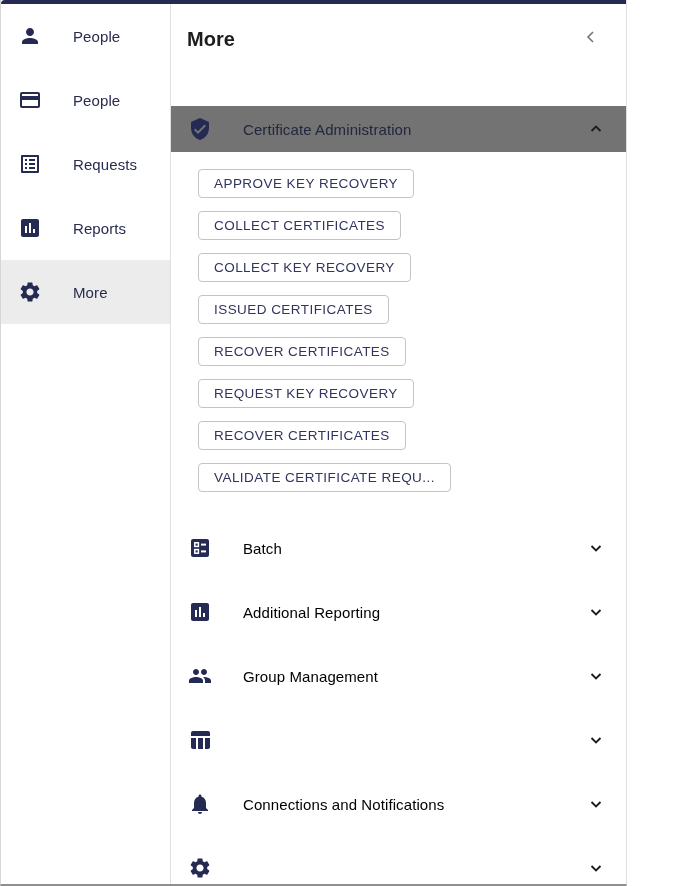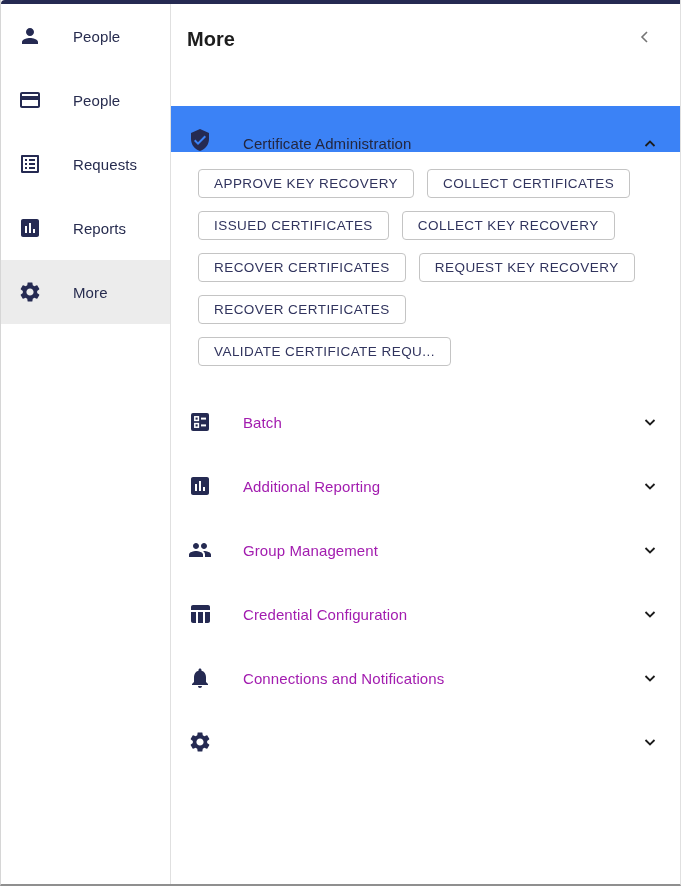--- a/index.html
+++ b/index.html
@@ -1,21 +1,21 @@
 <!DOCTYPE html>
 <html><head>
 <meta charset="utf-8">
 <style>
   * { margin: 0; padding: 0; box-sizing: border-box; }
   html, body { background: #fff; }
   body { font-family: "Liberation Sans", "DejaVu Sans", sans-serif; }
 
   .app {
     position: relative;
-    width: 681px;
+    width: 627px;
     height: 886px;
     background: #fff;
     border-left: 1px solid #d6d6d6;
     border-right: 1px solid #e0e0e0;
     border-bottom: 2px solid #8f8f8f;
     overflow: hidden;
   }
 
   .topbar {
     height: 4px;
@@ -69,21 +69,21 @@
   }
 
   .acc-header {
     height: 46px;
     display: flex;
     align-items: center;
     padding-left: 17px;
     padding-right: 22px;
     cursor: pointer;
   }
-  .acc-header.expanded { background: #3b82f6; align-items: flex-end; }
+  .acc-header.expanded { background: #737373; }
   .acc-header .icon { width: 24px; height: 24px; display: inline-flex; }
   .acc-header .lbl {
     margin-left: 31px;
     font-size: 15px;
     color: #23263f;
     letter-spacing: .1px;
   }
   .acc-header .chev { margin-left: auto; display: inline-flex; }
 
   .btn-grid {
@@ -117,21 +117,21 @@
     align-items: center;
     padding-left: 17px;
     padding-right: 22px;
     cursor: pointer;
     background: #fff;
   }
   .section-row .icon { width: 24px; height: 24px; display: inline-flex; }
   .section-row .lbl {
     margin-left: 31px;
     font-size: 15px;
-    color: #a21caf;
+    color: #000000;
     letter-spacing: .1px;
   }
   .section-row .chev { margin-left: auto; display: inline-flex; }
 
   svg .fillnavy { fill: #252a52; }
 </style>
 </head>
 <body>
 
 <div class="app">
@@ -210,22 +210,22 @@
           <span class="chev">
             <svg viewBox="0 0 16 16" width="16" height="16">
                 <polyline points="3.5,10 8,5.5 12.5,10" fill="none" stroke="#1c1c1c" stroke-width="1.8"></polyline>
               </svg>
           </span>
         </div>
 
         <div class="btn-grid">
           <button class="mat-btn">APPROVE KEY RECOVERY</button>
           <button class="mat-btn">COLLECT CERTIFICATES</button>
+          <button class="mat-btn">COLLECT KEY RECOVERY</button>
           <button class="mat-btn">ISSUED CERTIFICATES</button>
-          <button class="mat-btn">COLLECT KEY RECOVERY</button>
           <button class="mat-btn">RECOVER CERTIFICATES</button>
           <button class="mat-btn">REQUEST KEY RECOVERY</button>
           <button class="mat-btn">RECOVER CERTIFICATES</button>
           <button class="mat-btn">VALIDATE CERTIFICATE REQU...</button>
         </div>
       </section>
 
       <div class="section-row">
         <span class="icon">
           <svg viewBox="0 0 24 24" width="24" height="24">
@@ -272,21 +272,20 @@
         </span>
       </div>
 
 
       <div class="section-row">
         <span class="icon">
           <svg viewBox="0 0 24 24" width="24" height="24">
               <path class="fillnavy" d="M10 10.02h5V21h-5V10.02zM17 21h3c1.1 0 2-.9 2-2v-9h-5v11zm3-18H5c-1.1 0-2 .9-2 2v3h19V5c0-1.1-.9-2-2-2zM3 19c0 1.1.9 2 2 2h3V10H3v9z"></path>
             </svg>
         </span>
-        <span class="lbl">Credential Configuration</span>
         <span class="chev">
           <svg viewBox="0 0 16 16" width="16" height="16">
               <polyline points="3.5,6 8,10.5 12.5,6" fill="none" stroke="#1c1c1c" stroke-width="1.8"></polyline>
             </svg>
         </span>
       </div>
 
       <div class="section-row">
         <span class="icon">
           <svg viewBox="0 0 24 24" width="24" height="24">

